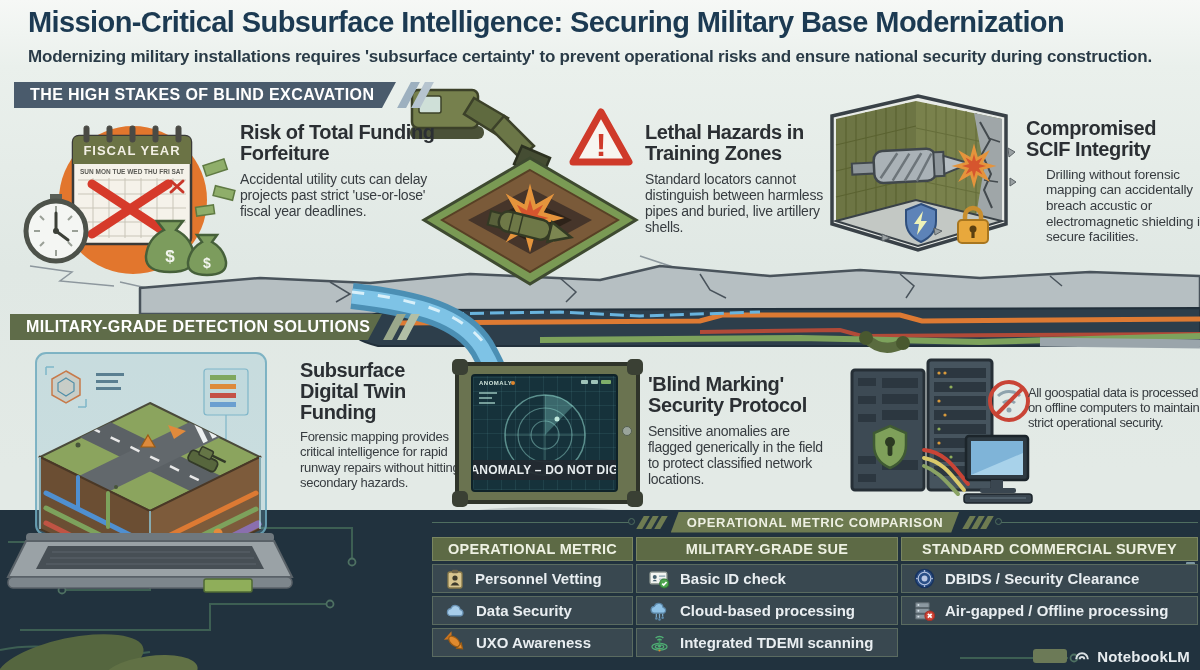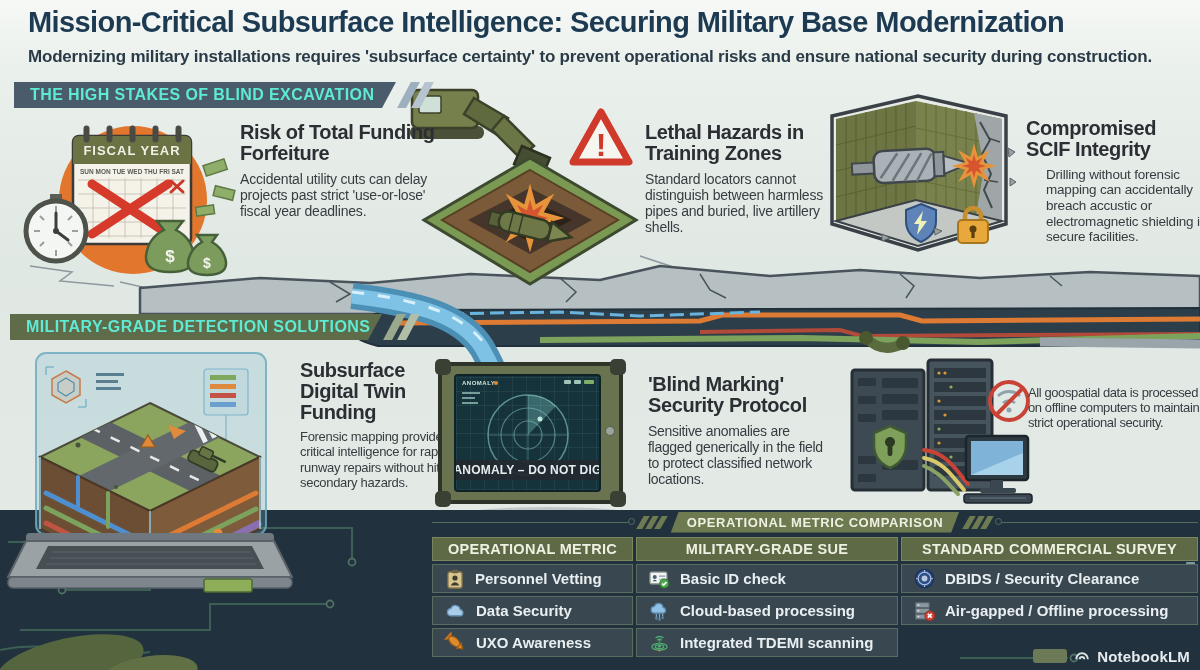--- a/index.html
+++ b/index.html
@@ -9,36 +9,36 @@
   svg{display:block;overflow:visible;}
   svg text{font-family:"Liberation Sans",sans-serif;}
 
   
   .hdr-title{position:absolute;left:28px;top:6px;font-size:29px;font-weight:800;color:#1c3a52;
              letter-spacing:-0.6px;white-space:nowrap;z-index:4;}
   .hdr-sub{position:absolute;left:28px;top:47px;font-size:17px;font-weight:700;color:#2a3b47;
            letter-spacing:-0.2px;white-space:nowrap;z-index:4;}
 
   
-  .banner{position:absolute;height:26px;line-height:26px;color:#5eead4;font-weight:700;font-size:16px;
+  .banner{position:absolute;height:26px;line-height:26px;color:#ffffff;font-weight:700;font-size:16px;
           letter-spacing:0.4px;padding-left:16px;box-sizing:border-box;z-index:4;
           clip-path:polygon(0 0,100% 0,calc(100% - 14px) 100%,0 100%);white-space:nowrap;}
   .banner.slate{background:#4a5b6c;}
   .banner.olive{background:#5f6c49;}
   .stripe{position:absolute;width:9px;height:26px;transform:skewX(-28deg);z-index:4;}
 
   
   .cardtxt{position:absolute;z-index:4;}
   .card-title{font-weight:800;font-size:20px;line-height:1.04;color:#2b2f33;letter-spacing:-0.4px;}
   .card-body{margin-top:7px;font-size:14px;line-height:1.16;color:#373c40;font-weight:500;letter-spacing:-0.2px;}
 
   .illu{position:absolute;z-index:3;}
 
   
-  .tablet{position:absolute;left:438px;top:362px;width:185px;height:142px;box-sizing:border-box;
+  .tablet{position:absolute;left:455px;top:362px;width:185px;height:142px;box-sizing:border-box;
           background:#6a7350;border:4px solid #2f342a;border-radius:1px;z-index:5;}
   .tab-corner{position:absolute;width:16px;height:16px;background:#3a4034;border-radius:5px;z-index:1;}
   .tab-screen{position:absolute;left:12px;right:18px;top:8px;bottom:8px;background:#16323b;
               border:2px solid #0e2228;border-radius:4px;overflow:hidden;
               background-image:repeating-linear-gradient(0deg,rgba(120,195,200,.10) 0 1px,transparent 1px 14px),
                                repeating-linear-gradient(90deg,rgba(120,195,200,.10) 0 1px,transparent 1px 14px);}
   .tab-tag{position:absolute;left:6px;top:4px;font-size:6px;letter-spacing:.5px;color:#cfe3da;font-weight:700;}
   .tab-dot{position:absolute;left:38px;top:5px;width:4px;height:4px;border-radius:50%;background:#e0872e;}
   .tab-status{position:absolute;right:5px;top:4px;display:flex;gap:3px;}
   .tab-status i{display:block;width:7px;height:4px;background:#9fc3b8;border-radius:1px;}

